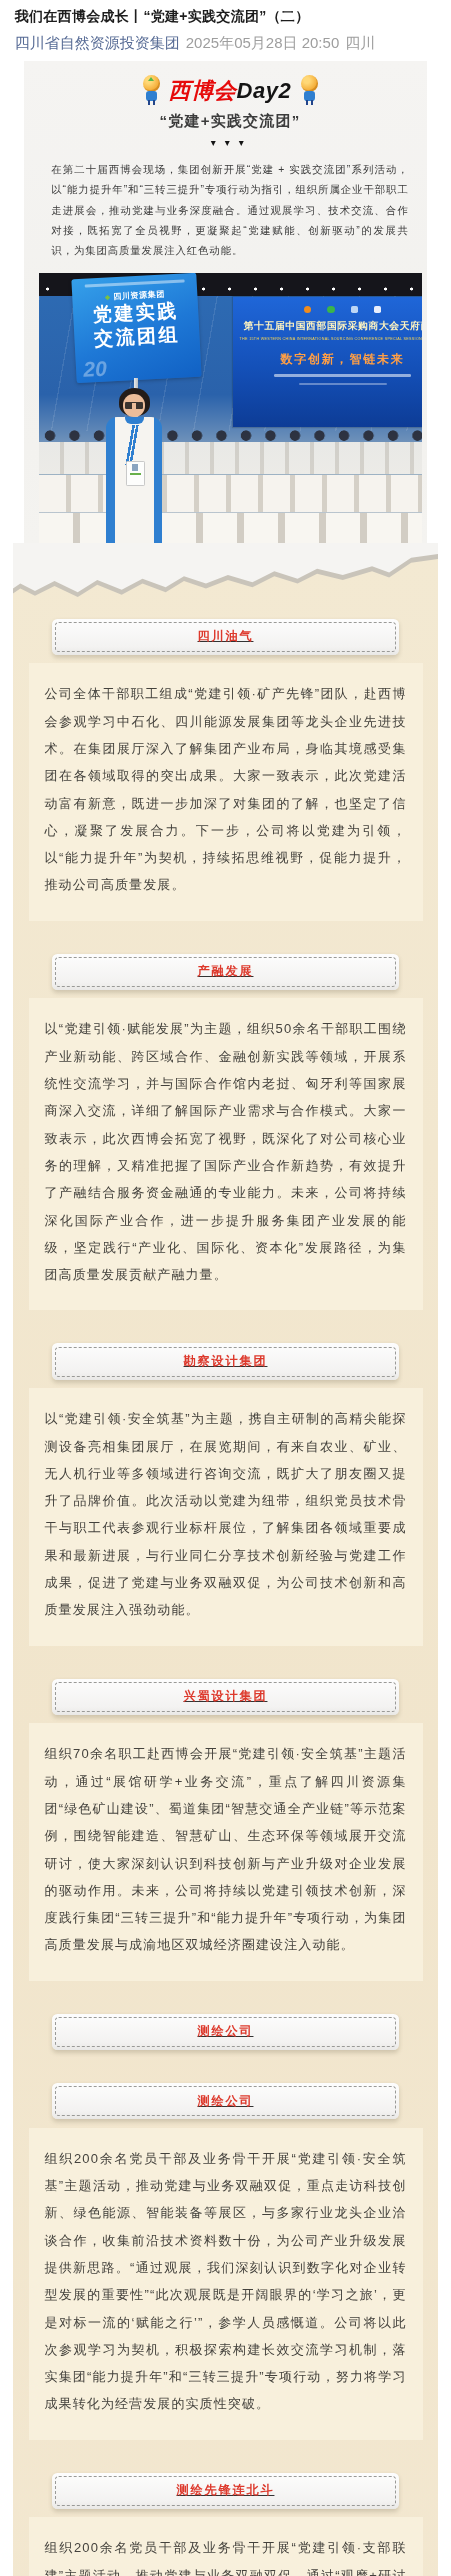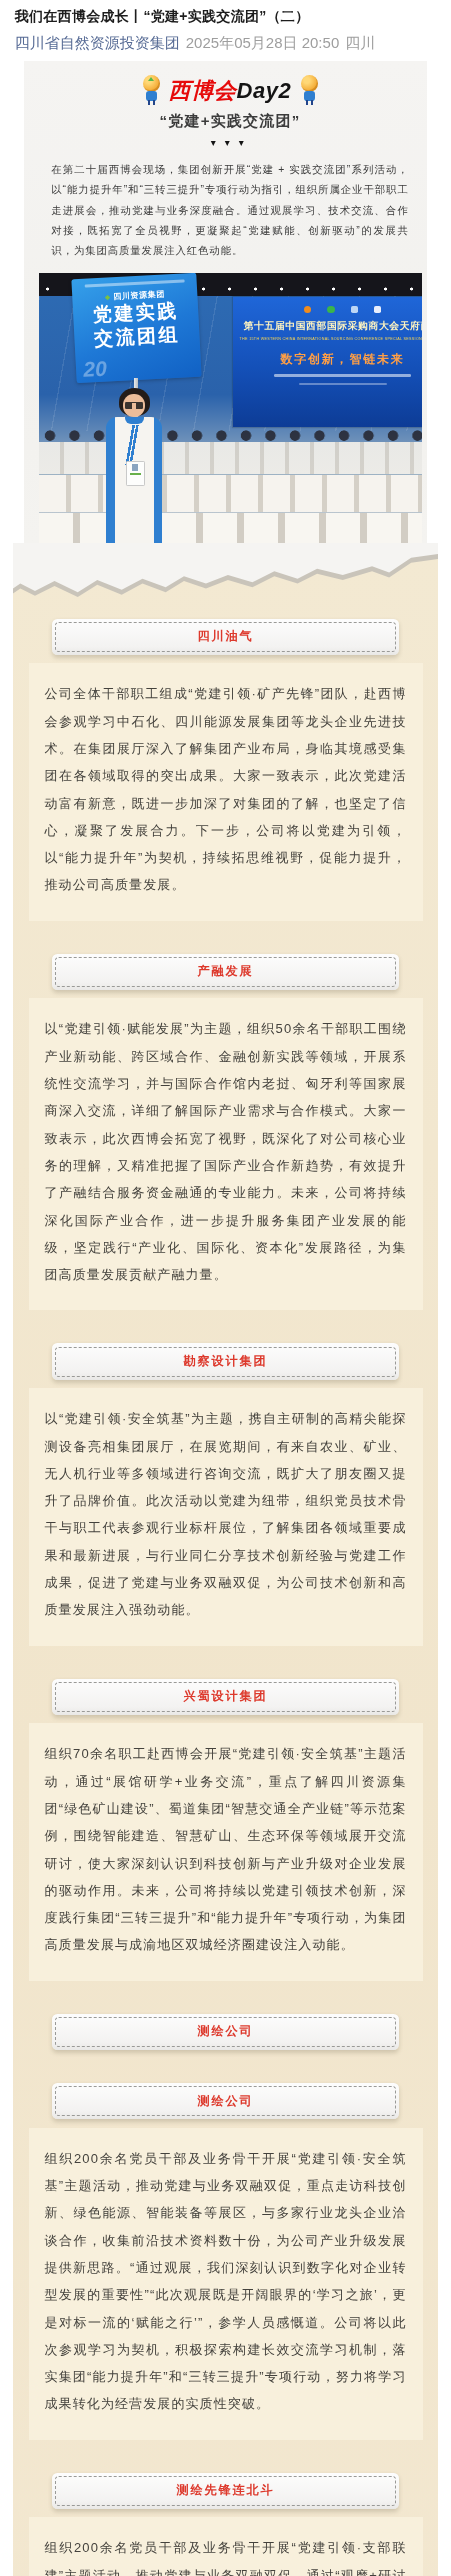--- a/index.html
+++ b/index.html
@@ -128,21 +128,21 @@
   .section{margin-top:33px;}
   .section:first-of-type{margin-top:17px;}
   .sec-head{
     position:relative;width:341px;margin:0 auto;border-radius:5.5px;
     background:linear-gradient(180deg,#fdfdfd 0%,#f3f2f1 78%,#e9e8e6 100%);
     box-shadow:0 2.4px 4.3px rgba(90,80,60,.22);
     padding:3.1px;
   }
   .sec-head .dash{
     border:0.6px dashed #9a9a97;border-radius:3.7px;
-    text-align:center;padding:5.5px 0;
+    text-align:center;padding:5.5px 0;text-decoration:underline;
   }
   .sec-head .dash span{color:#dd392c;font-size:12.2px;font-weight:bold;letter-spacing:1.8px;}
   .sec-card{
     width:362px;margin:8.6px auto 0 auto;background:#f8f0dc;
     padding:17px 16px 22px 16px;
     font-size:13px;line-height:2.1;color:#44423d;text-align:justify;letter-spacing:1.1px;
   }
 </style>
 </head>
 <body>

